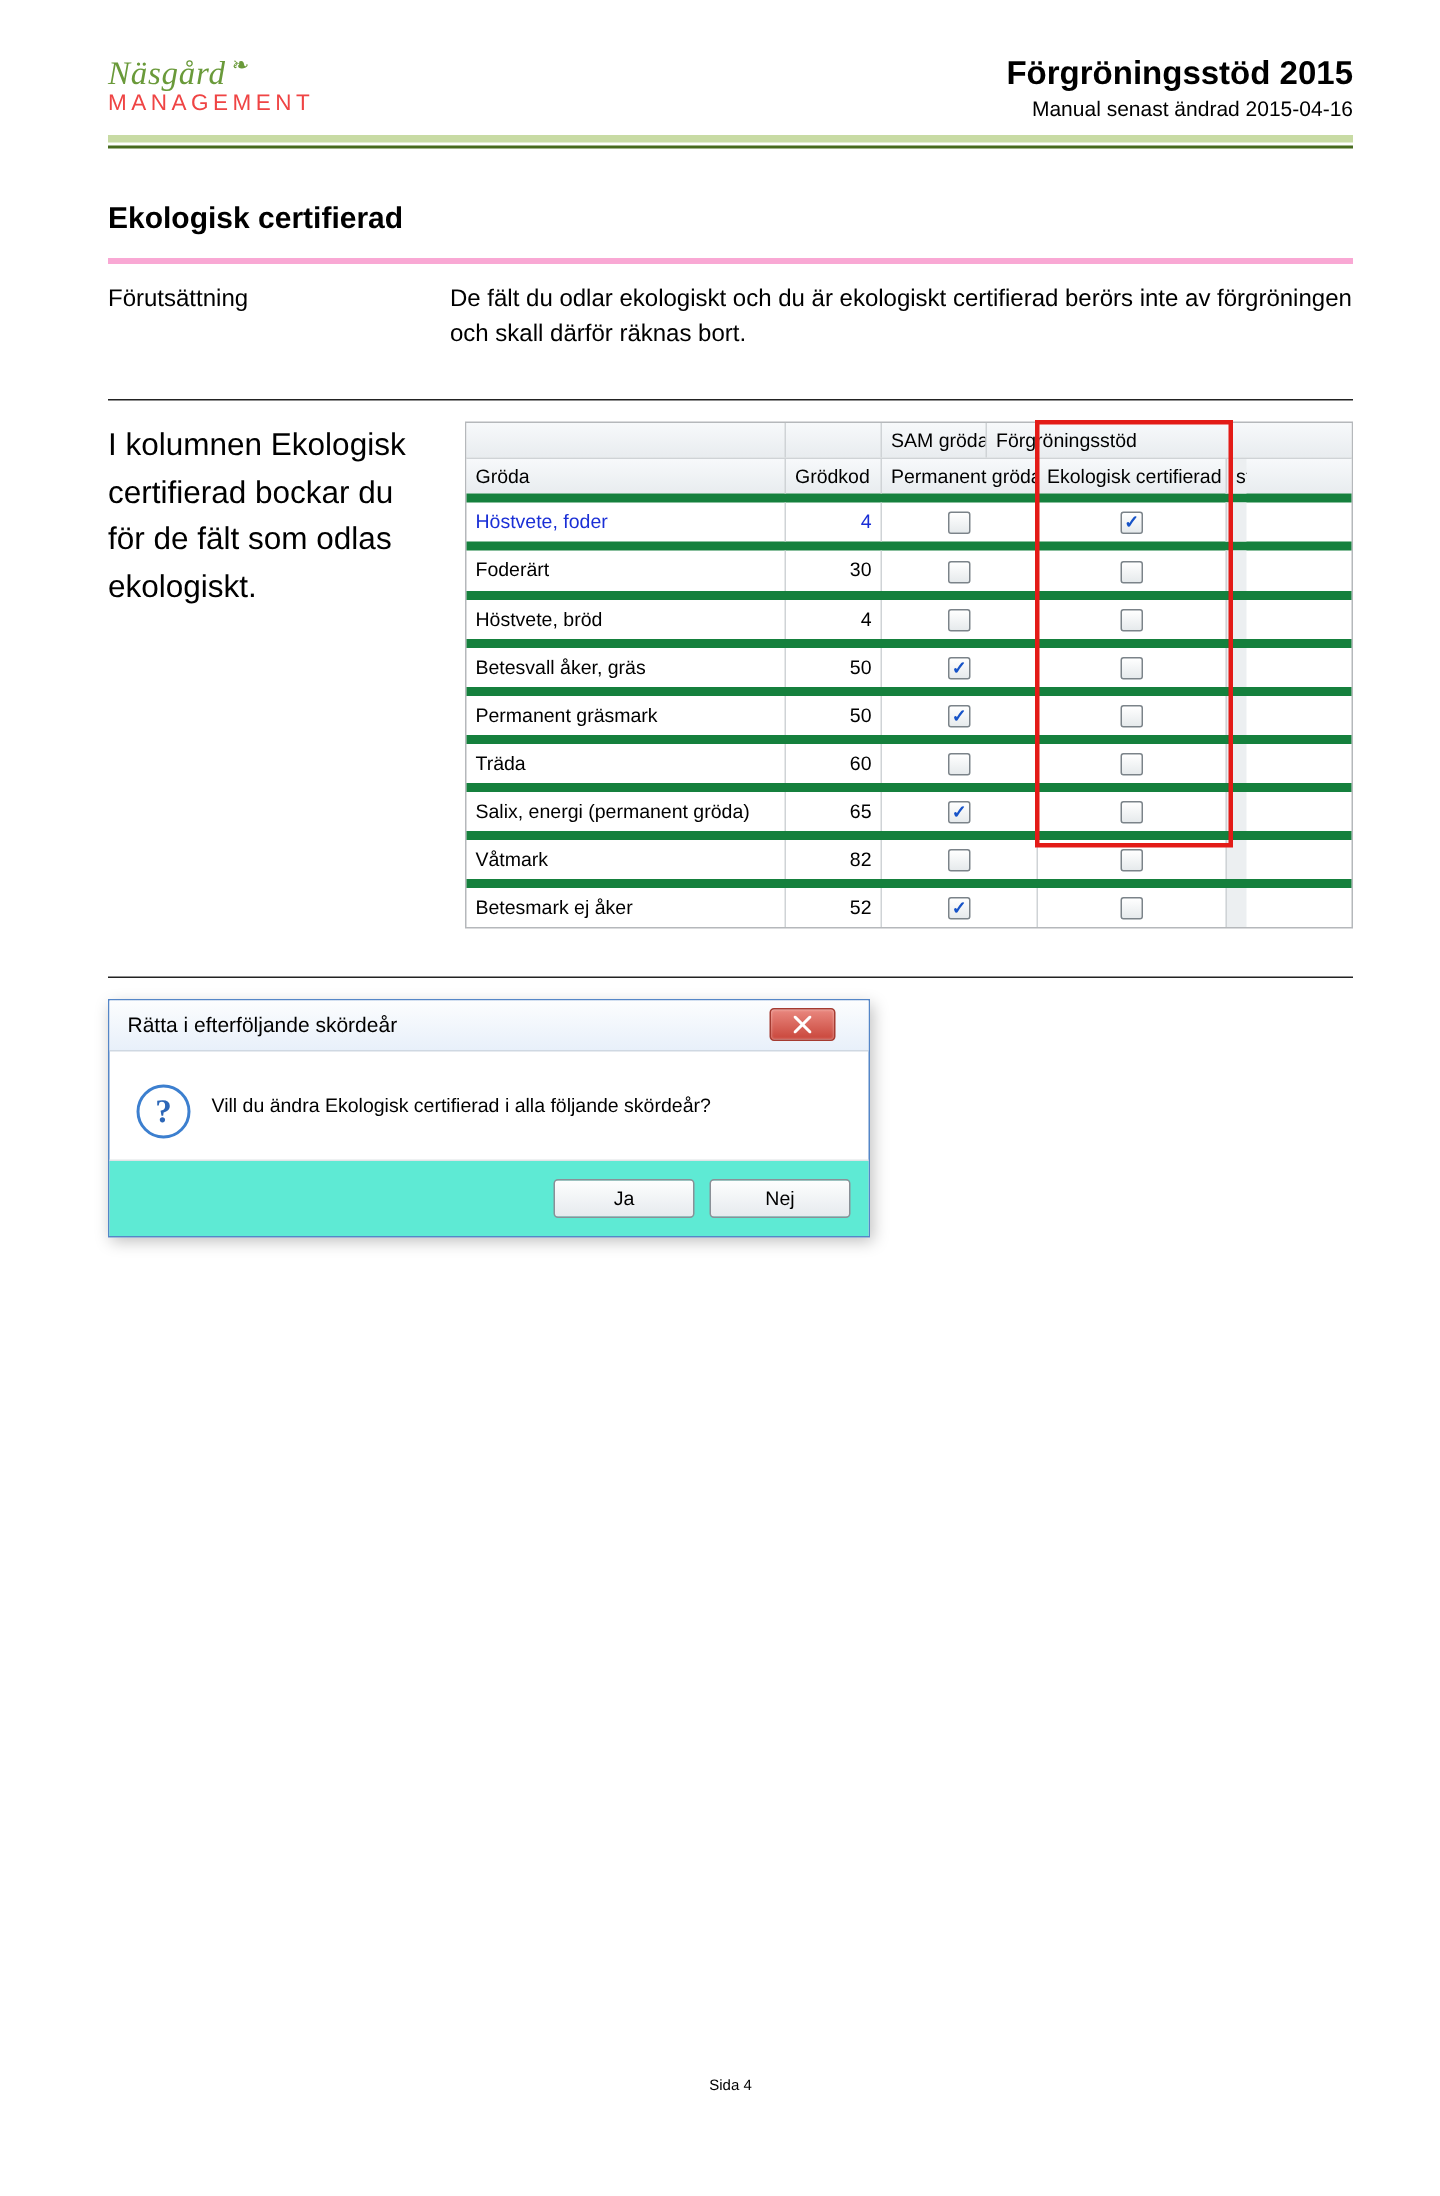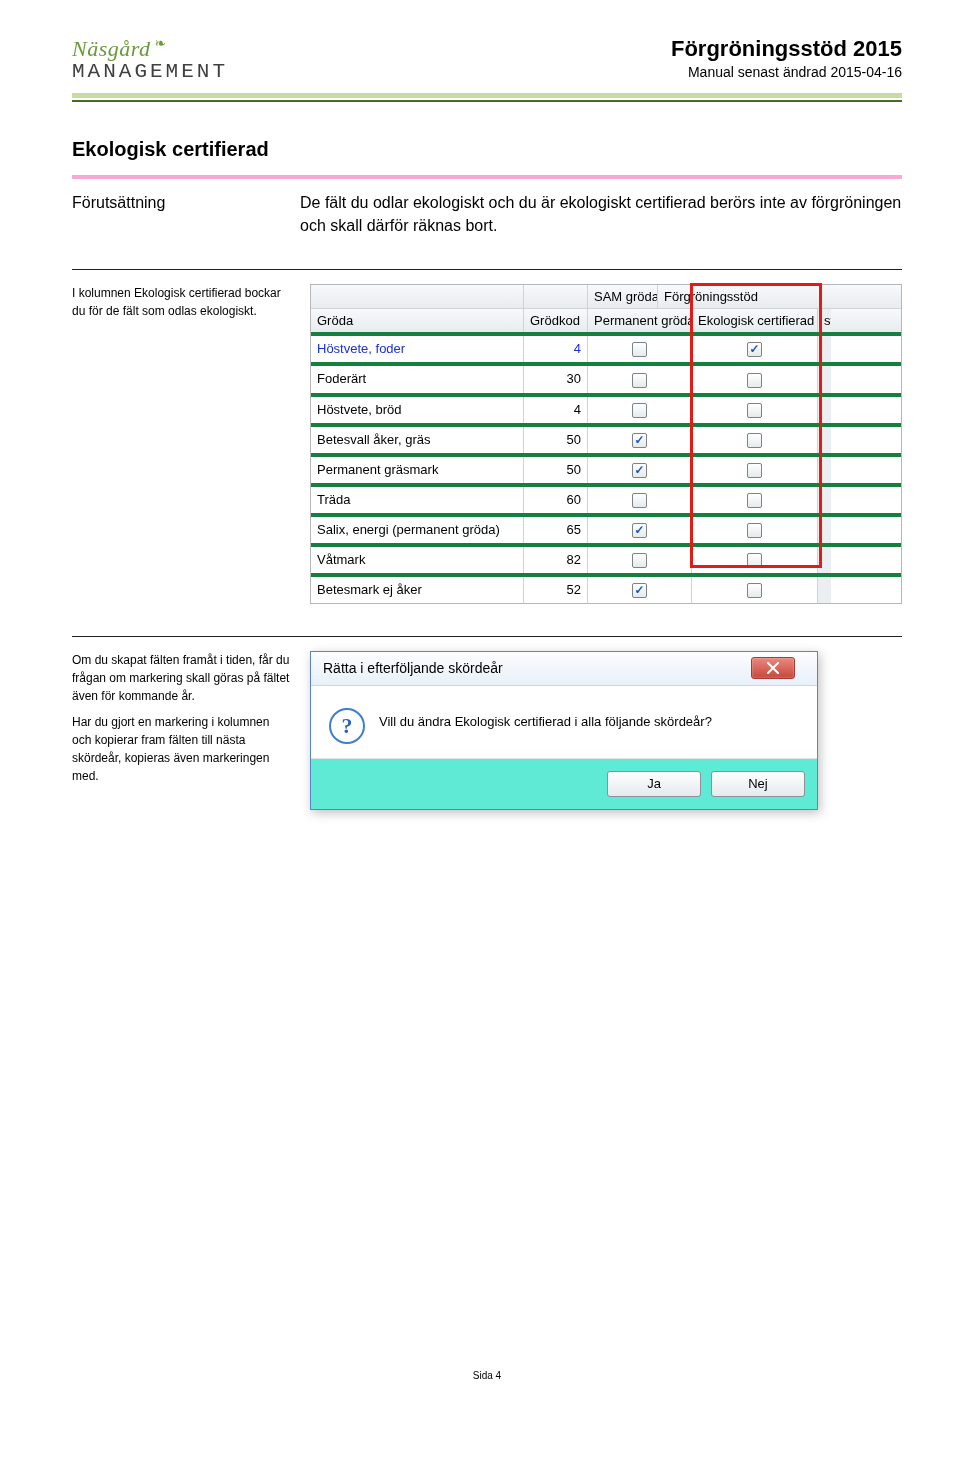--- a/index.html
+++ b/index.html
@@ -3,36 +3,36 @@
 <meta charset="utf-8">
 <style>
   * { box-sizing: border-box; margin: 0; padding: 0; }
   html, body { width: 960px; font-family: Verdana, Arial, sans-serif; background: #fff; color: #000; }
   .page { width: 960px; padding: 36px 58px 40px 72px; }
   .header { display: flex; align-items: flex-start; justify-content: space-between; padding-bottom: 6px; }
   .logo-block { display: flex; flex-direction: column; }
   .logo-line1 { display: flex; align-items: baseline; gap: 4px; }
   .logo-nas { font-family: Georgia, 'Times New Roman', serif; font-size: 22px; color: #6a9a3a; font-style: italic; letter-spacing: .5px; }
   .logo-leaf { color: #6a9a3a; font-size: 14px; position: relative; top: -8px; }
-  .logo-mgmt { font-family: Liberation Mono, monospace; font-size: 21px; letter-spacing: 3px; color: #404040; font-weight: 400; margin-top: -2px; }
+  .logo-mgmt { font-family: Liberation Sans, sans-serif; font-size: 15px; letter-spacing: 3px; color: #ef4444; font-weight: 400; margin-top: -2px; }
   .head-right { text-align: right; }
   .doc-title { font-size: 22px; font-weight: bold; }
   .doc-sub { font-size: 14px; margin-top: 2px; text-align: right; }
   .sep-lines { margin-top: 4px; }
   .sep1 { height: 5px; background: #c8dba4; }
   .sep2 { height: 2px; background: #476b1f; margin-top: 2px; }
 
   .content { margin-top: 36px; }
   .h2 { font-size: 20px; font-weight: bold; margin-bottom: 14px; }
   .row2col { display: flex; gap: 18px; border-top: 4px solid #f9a8d4; padding-top: 12px; margin-bottom: 26px; }
   .col-l { width: 210px; font-size: 16px; line-height: 1.45; }
   .col-r { flex: 1; font-size: 16px; line-height: 1.45; }
   .divider { border-top: 1px solid #222; margin: 32px 0 14px 0; }
   .block-row { display: flex; gap: 18px; }
-  .txtcol { width: 220px; font-size: 12px; line-height: 1.5; }
+  .txtcol { width: 220px; font-size: 21px; line-height: 1.5; }
   .txtcol p + p { margin-top: 8px; }
 
   
   .grid-wrap { flex: 1; }
   .grid { border: 1px solid #b5b8bb; font-size: 13px; background: #fff; }
   .grid .ghead { display: flex; background: linear-gradient(#f7f9fb, #e8ecef); }
   .grid .ghead2 { display: flex; background: linear-gradient(#f7f9fb, #e8ecef); border-top: 1px solid #cfd3d6; }
   .gcell { border-left: 1px solid #cfd3d6; padding: 4px 6px; overflow: hidden; white-space: nowrap; }
   .gcell:first-child { border-left: none; }
   .gc-groda { width: 212px; }
@@ -41,21 +41,21 @@
   .gc-eko   { width: 126px; text-align: center; }
   .gc-sam   { width: 70px; }
   .gc-last  { width: 14px; background: #eceff1; }
   .top-groda{ width: 212px; }
   .top-kod  { width: 64px; }
   .top-forg { width: 244px; }
 
   .highlight { position: relative; }
   .highlight-box { position: absolute; border: 3px solid #e31b17; top: -2px; left: 379px; width: 132px; height: 285px; pointer-events: none; }
 
-  .grow { display: flex; border-top: 4px solid #15803d; }
+  .grow { display: flex; border-top: 6px solid #15803d; }
   .grow .gcell { padding: 5px 6px; }
   .groda-link { color: #1a2fd6; }
   .kod-link { color: #1a2fd6; }
   .chk { display:inline-block; width:15px; height:15px; border:1px solid #7b8389; background:linear-gradient(#fff,#e6eaec); border-radius:2px; vertical-align: middle; }
   .chk.on::after { content:"✓"; color:#1753c8; font-size:12px; line-height:13px; display:block; text-align:center; font-weight:bold; }
 
   
   .dlg-wrap { flex: 1; }
   .dlg { width: 508px; border: 1px solid #5586c7; background: #fff; box-shadow: 2px 3px 10px rgba(0,0,0,.25); font-size: 13px; }
   .dlg-title { display:flex; align-items:center; justify-content:space-between; height:34px; padding:0 22px 0 12px; background: linear-gradient(#fcfdfe,#e8f0fa); border-bottom:1px solid #cfd8e2; }
@@ -189,24 +189,20 @@
                 <div class="gcell gc-last"></div>
               </div>
             </div>
         </div>
       </div>
     </div>
 
     <div class="divider"></div>
 
     <div class="block-row">
-      <div class="txtcol">
-        <p>Om du skapat fälten framåt i tiden, får du frågan om markering skall göras på fältet även för kommande år.</p>
-        <p>Har du gjort en markering i kolumnen och kopierar fram fälten till nästa skördeår, kopieras även markeringen med.</p>
-      </div>
       <div class="dlg-wrap">
         <div class="dlg">
           <div class="dlg-title">
             <span>Rätta i efterföljande skördeår</span>
             <div class="dlg-x">
               <svg viewBox="0 0 12 12">
                   <path d="M1 1 L11 11 M11 1 L1 11" stroke="#fff" stroke-width="2" stroke-linecap="round"></path>
                 </svg>
             </div>
           </div>

